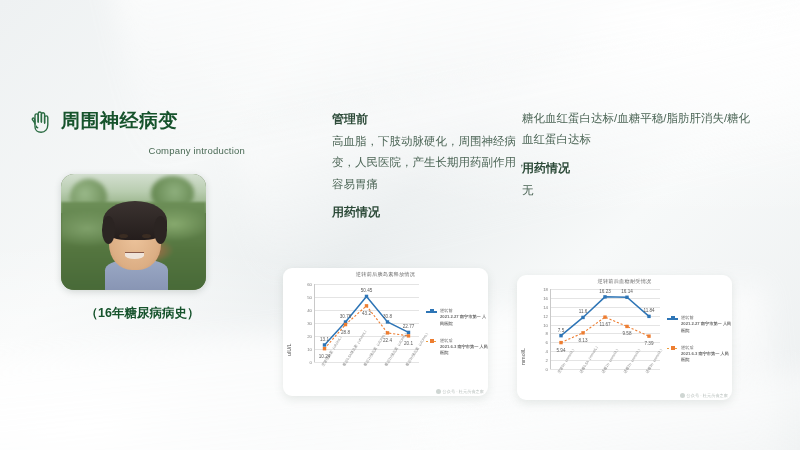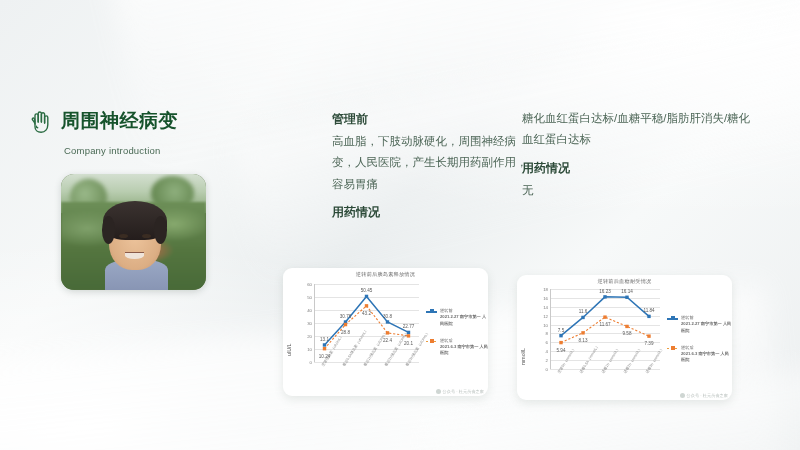--- a/index.html
+++ b/index.html
@@ -41,21 +41,21 @@
   .title{
     font-size:29px;font-weight:bold;color:#16532c;letter-spacing:1px;line-height:1;
     white-space:nowrap;
   }
 
   
   .left{position:absolute;left:30px;top:108px;width:215px;}
   .sub-head{display:flex;align-items:center;gap:9px;}
   .hand-icon{width:22px;height:26px;flex:none;}
   .sub-title{font-size:19px;font-weight:bold;color:#16532c;letter-spacing:.5px;}
-  .eng{font-size:9.5px;color:#4a6a55;margin:11px 0 0 34px;letter-spacing:.2px;}
+  .eng{font-size:9.5px;color:#4a6a55;margin:11px 0 0 34px;letter-spacing:.2px;text-align:right;}
 
   .photo-wrap{
     margin:18px 0 0 31px;width:145px;height:116px;border-radius:13px;overflow:hidden;
     box-shadow:0 2px 7px rgba(40,60,50,.18);position:relative;background:#56713f;
   }
   .ph-sky{position:absolute;left:0;top:0;width:100%;height:34%;
     background:linear-gradient(180deg,#d3dfd0 0%,#b9cdb0 45%,#86a575 100%);}
   .ph-bush{position:absolute;left:0;top:24%;width:100%;height:76%;
     background:
       radial-gradient(40% 30% at 18% 30%, #7fa06a 0%, rgba(127,160,106,0) 70%),
@@ -165,20 +165,21 @@
       <div class="ph-face"></div>
       <div class="ph-hair"></div>
       <div class="ph-hair2"></div>
       <div class="ph-hair3"></div>
       <div class="ph-eye-l"></div>
       <div class="ph-eye-r"></div>
       <div class="ph-mouth"></div>
     </div>
 
     <div class="cap">
+      <div class="l2">（16年糖尿病病史）</div>
     </div>
   </div>
 
   <div class="col col-mid">
     <h4>管理前</h4>
     <p>高血脂，下肢动脉硬化，周围神经病变，人民医院，产生长期用药副作用，容易胃痛</p>
     <h4 class="sp">用药情况</h4>
   </div>
 
   <div class="col col-right">

